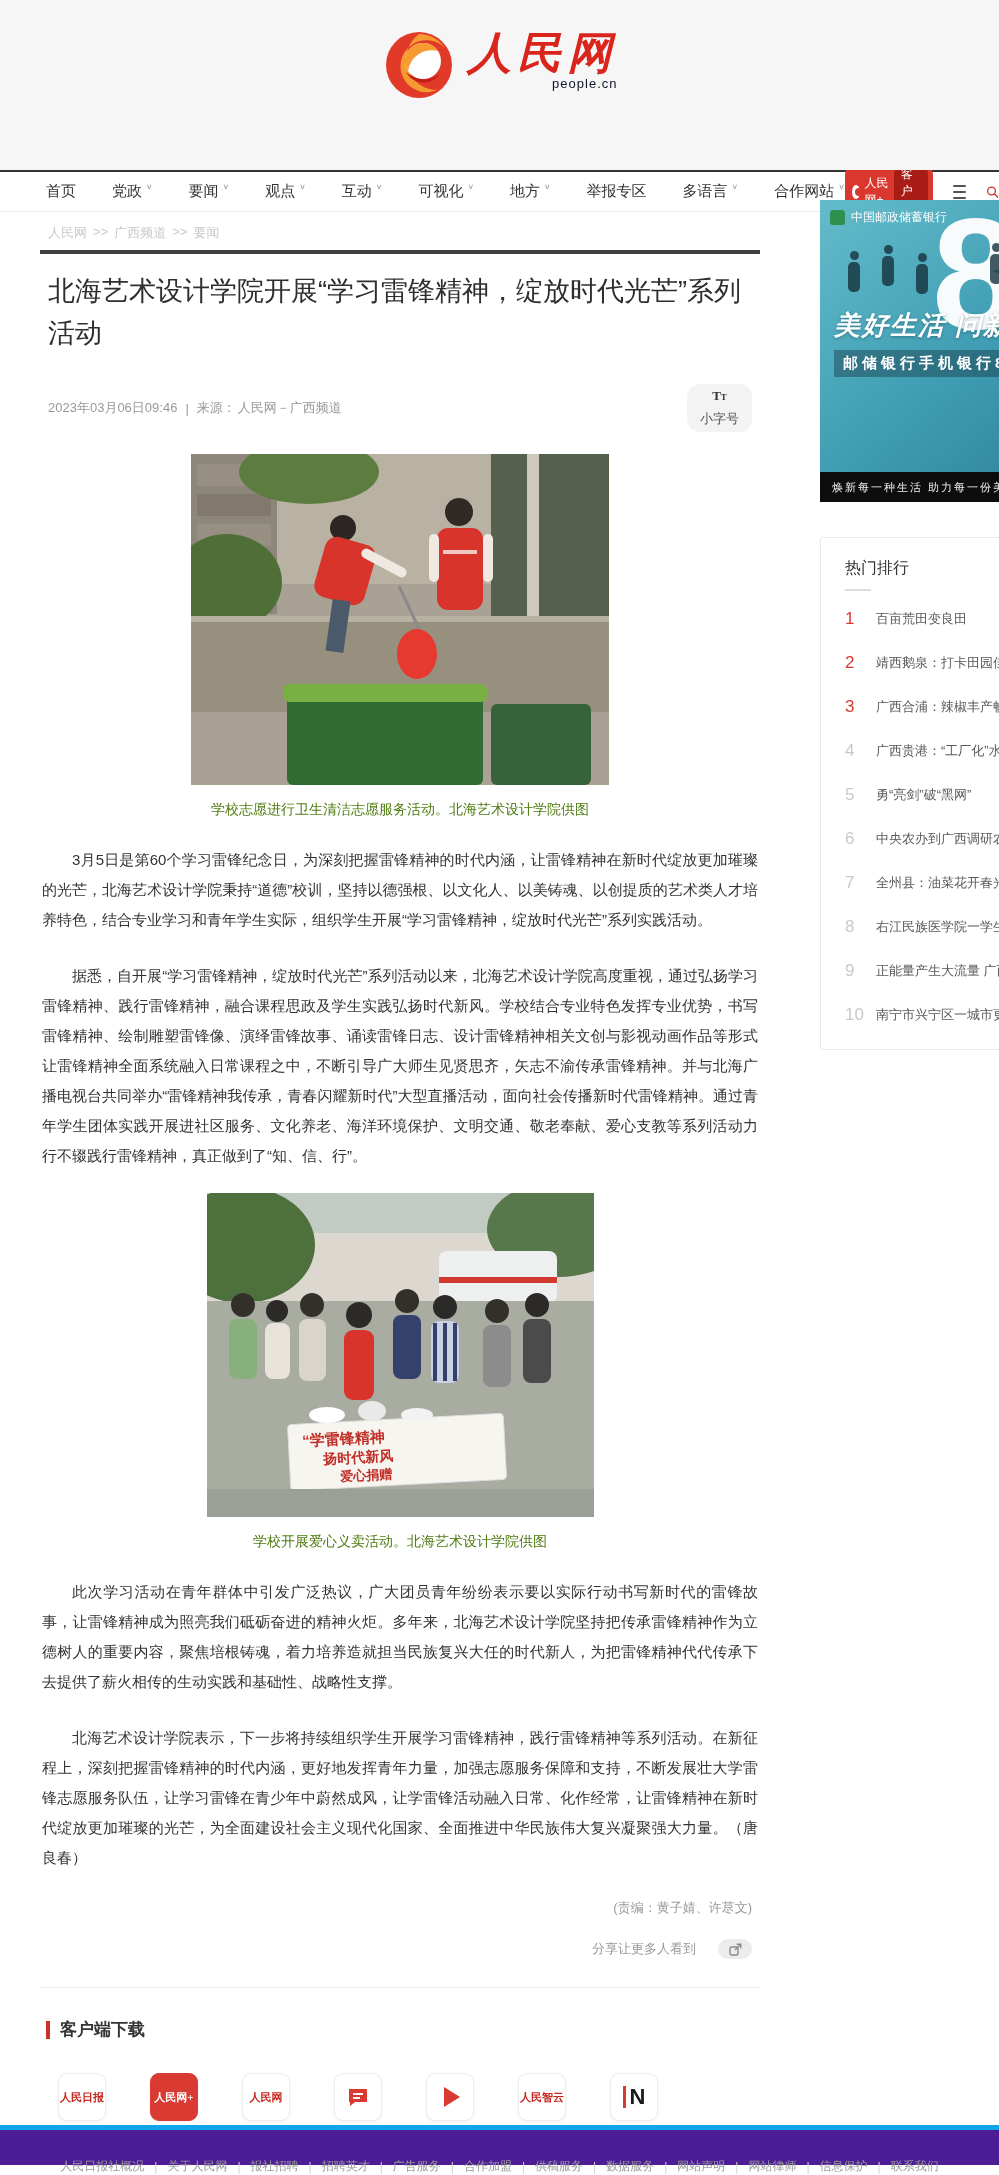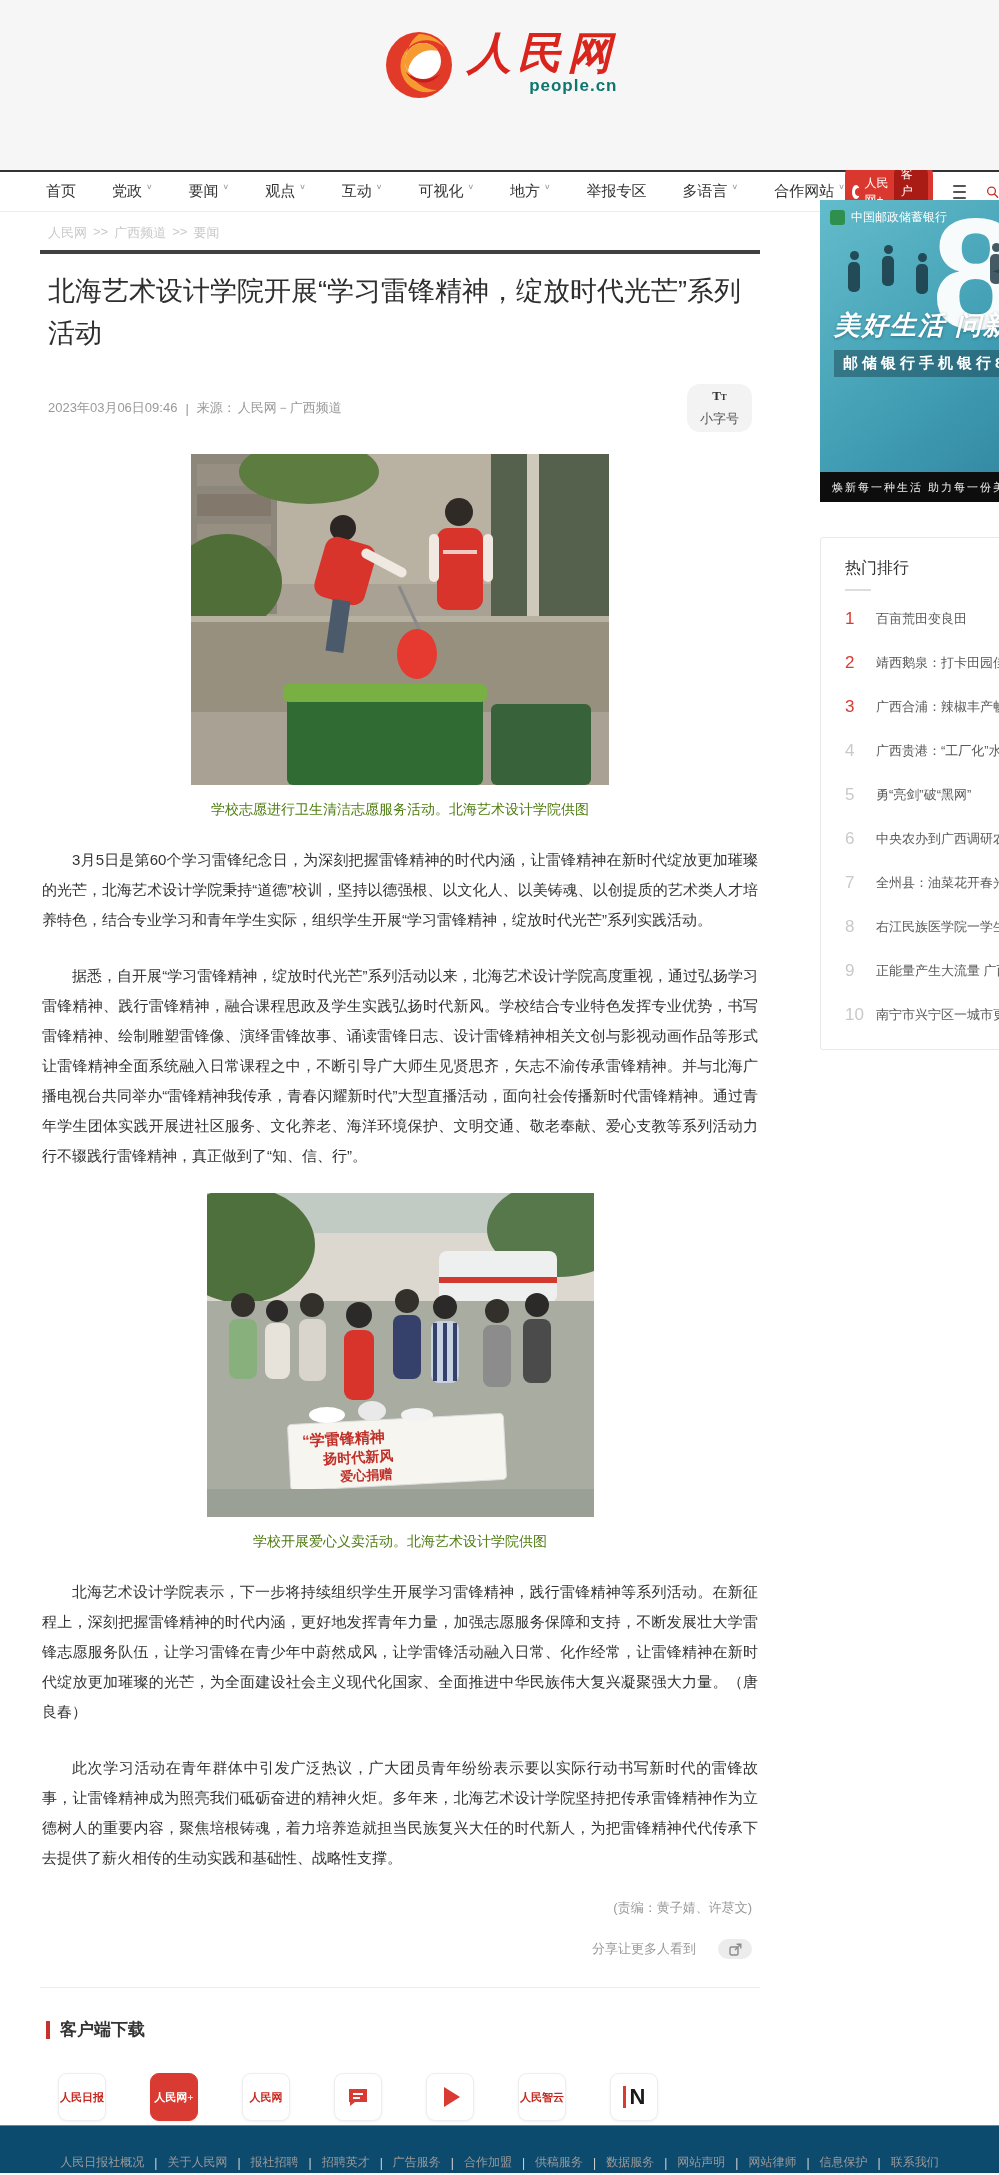--- a/index.html
+++ b/index.html
@@ -6,21 +6,21 @@
   body{background:#fff;}
   .page{position:relative;width:999px;height:2175px;overflow:hidden;background:#fff;
         font-family:"Liberation Sans","DejaVu Sans",sans-serif;color:#333;}
   
   .site-header{height:170px;background:#f6f6f6;position:relative;}
   .logo{position:absolute;left:50%;top:28px;transform:translateX(-50%);
         display:flex;align-items:flex-start;gap:12px;text-decoration:none;cursor:pointer;}
   .logo-txt{display:flex;flex-direction:column;align-items:flex-end;}
   .logo-zh{font-family:"Liberation Serif","DejaVu Serif",serif;font-weight:bold;
            font-size:44px;line-height:52px;color:#da251d;letter-spacing:6px;font-style:italic;}
-  .logo-en{font-size:17px;font-weight:bold;color:#0f766e;letter-spacing:1px;margin-top:-4px;}
+  .logo-en{font-size:13px;font-weight:normal;color:#0f172a;letter-spacing:1px;margin-top:-4px;}
   
   .navbar{height:42px;background:#fff;border-top:2px solid #333;border-bottom:1px solid #ededed;
           display:flex;align-items:center;padding:0 16px 0 46px;}
   .nav-left{display:flex;align-items:center;gap:36px;font-size:15px;color:#333;}
   .nav-item{display:flex;align-items:flex-start;gap:4px;cursor:pointer;white-space:nowrap;}
   .chev{font-size:9px;color:#999;transform:scaleY(.8);}
   .nav-right{margin-left:auto;display:flex;align-items:center;gap:20px;}
   .app-badge{display:flex;align-items:center;gap:5px;background:#da372e;color:#fff;
              border-radius:13px;padding:3px 5px 3px 7px;font-size:12px;cursor:pointer;}
   .badge-dot{width:14px;height:14px;border-radius:50%;background:#fff;position:relative;}
@@ -83,21 +83,21 @@
   .fig::before{content:"";position:absolute;top:-11px;left:2px;width:9px;height:9px;border-radius:50%;background:#16323d;}
   .hot{margin-top:35px;width:400px;border:1px solid #e9e9e9;border-radius:3px;padding:20px 0 12px 24px;background:#fff;}
   .hot-title{font-size:16px;color:#333;}
   .hot-dash{width:26px;height:2px;background:#ddd;margin-top:10px;}
   .hot-list{margin-top:6px;}
   .hot-item{display:flex;align-items:baseline;gap:13px;height:44px;align-items:center;cursor:pointer;}
   .rank{font-size:17px;width:18px;flex:none;color:#c9c9c9;}
   .rank.top{color:#d93a31;}
   .hot-text{font-size:13px;color:#595959;white-space:nowrap;overflow:hidden;}
   
-  .site-footer{position:absolute;left:0;top:2125px;width:999px;height:48px;background:#0c4a6e;border-top:1px solid #0ea5e9;}
+  .site-footer{position:absolute;left:0;top:2125px;width:999px;height:40px;background:#4c1d95;border-top:5px solid #0ea5e9;}
   .footer-links{display:flex;justify-content:center;align-items:center;gap:10px;padding-top:28px;
                 font-size:12px;color:#9a9a9a;white-space:nowrap;}
   .footer-links span{cursor:pointer;}
   .footer-links i{font-style:normal;color:#d5d5d5;cursor:default;}
 </style>
 </head>
 <body>
 
 <div class="page">
 
@@ -269,22 +269,22 @@
           <text x="132" y="285" font-size="13" font-weight="bold" fill="#c03028">爱心捐赠</text>
         </g>
         <ellipse cx="120" cy="222" rx="18" ry="8" fill="#fff"></ellipse>
         <ellipse cx="165" cy="218" rx="14" ry="10" fill="#e9e9e9"></ellipse>
         <ellipse cx="210" cy="222" rx="16" ry="7" fill="#f2f2f2"></ellipse>
         <rect x="0" y="296" width="387" height="28" fill="#9aa096"></rect>
       </svg>
       <figcaption class="caption">学校开展爱心义卖活动。北海艺术设计学院供图</figcaption>
     </figure>
 
+    <p class="para">此次学习活动在青年群体中引发广泛热议，广大团员青年纷纷表示要以实际行动书写新时代的雷锋故事，让雷锋精神成为照亮我们砥砺奋进的精神火炬。多年来，北海艺术设计学院坚持把传承雷锋精神作为立德树人的重要内容，聚焦培根铸魂，着力培养造就担当民族复兴大任的时代新人，为把雷锋精神代代传承下去提供了薪火相传的生动实践和基础性、战略性支撑。</p>
     <p class="para">北海艺术设计学院表示，下一步将持续组织学生开展学习雷锋精神，践行雷锋精神等系列活动。在新征程上，深刻把握雷锋精神的时代内涵，更好地发挥青年力量，加强志愿服务保障和支持，不断发展壮大学雷锋志愿服务队伍，让学习雷锋在青少年中蔚然成风，让学雷锋活动融入日常、化作经常，让雷锋精神在新时代绽放更加璀璨的光芒，为全面建设社会主义现代化国家、全面推进中华民族伟大复兴凝聚强大力量。（唐良春）</p>
-    <p class="para">此次学习活动在青年群体中引发广泛热议，广大团员青年纷纷表示要以实际行动书写新时代的雷锋故事，让雷锋精神成为照亮我们砥砺奋进的精神火炬。多年来，北海艺术设计学院坚持把传承雷锋精神作为立德树人的重要内容，聚焦培根铸魂，着力培养造就担当民族复兴大任的时代新人，为把雷锋精神代代传承下去提供了薪火相传的生动实践和基础性、战略性支撑。</p>
 
     <div class="editor">(责编：黄子婧、许荩文)</div>
 
     <div class="share-row">
       <span>分享让更多人看到</span>
       <span class="share-btn">
         <svg width="13" height="13" viewBox="0 0 13 13">
           <rect x="1" y="4" width="8" height="8" rx="1.5" fill="none" stroke="#8a8a8a" stroke-width="1.4"></rect>
           <line x1="6" y1="7" x2="11.4" y2="1.6" stroke="#8a8a8a" stroke-width="1.4"></line>
           <polyline points="7.6,1.2 11.8,1.2 11.8,5.4" fill="none" stroke="#8a8a8a" stroke-width="1.4"></polyline>

